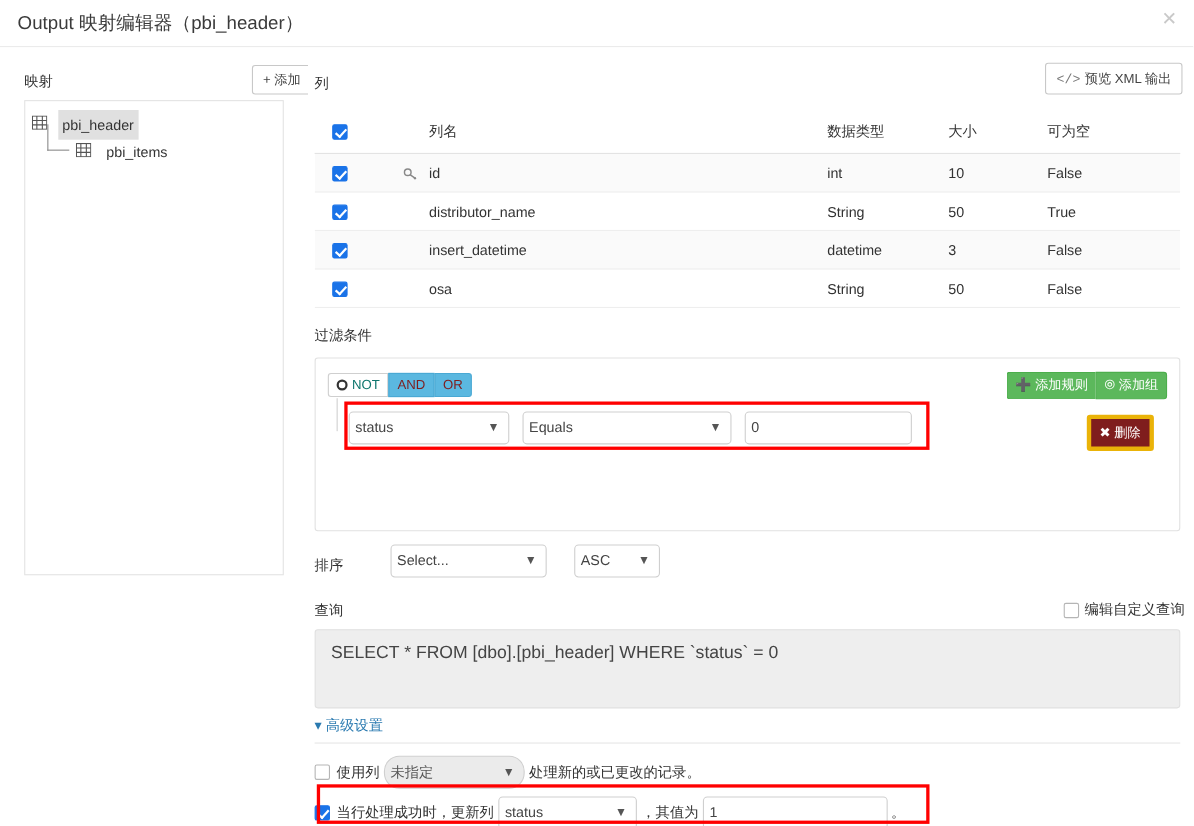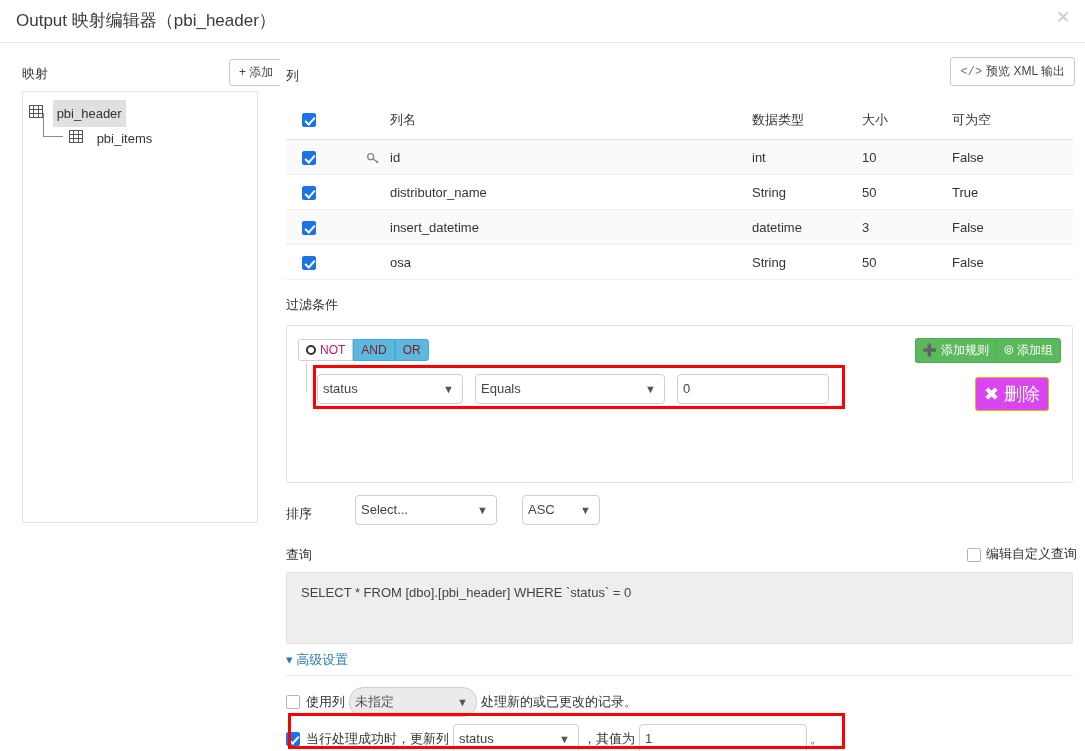--- a/index.html
+++ b/index.html
@@ -96,21 +96,21 @@
 
   
   .filter-label { position:absolute; left:6px; top:253px; }
   .filter-box {
     position:absolute; left:6px; top:282px; width: 787px; height: 158px;
     border: 1px solid #e1e1e1; background:#fff; border-radius: 3px;
   }
   .grp-toggle { position:absolute; left:11px; top:13px; display:flex; height:22px; }
   .grp-toggle .seg {
     font-size:12px; line-height:20px; padding: 0 7px; border:1px solid #cfcfcf;
-    background:#fff; color:#be185d; cursor:pointer; white-space: nowrap;
+    background:#fff; color:#0f766e; cursor:pointer; white-space: nowrap;
   }
   .grp-toggle .seg.not { border-radius: 3px 0 0 3px; }
   .grp-toggle .seg.active { background:#5bb8e0; border-color:#4aa9d4; color:#7f1d1d; }
   .grp-toggle .seg.or { border-radius: 0 3px 3px 0; }
   .radio-dot {
     display:inline-block; width:10px; height:10px; border:2px solid #333;
     border-radius:50%; vertical-align:-1px; margin-right:4px;
   }
   .grp-actions { position:absolute; right:11px; top:12px; display:flex; }
   .btn-green {
@@ -127,40 +127,40 @@
     height: 30px; font-size: 13px; color:#444;
     border: 1px solid #cfcfcf; border-radius: 4px; background:#fff;
     padding: 0 5px; line-height: 28px; position: relative;
   }
   .sel { padding-right: 26px; }
   .sel .caret {
     position:absolute; right:8px; top:0; line-height:28px; font-size:11px; color:#555;
   }
   .btn-red {
     position:absolute; right: 9px; top: 9px;
-    background:#d946ef; border:1px solid #eab308; color:#fff;
-    font-size:18px; padding: 4px 8px; border-radius:3px; cursor:pointer; white-space:nowrap;
+    background:#7f1d1d; border:4px solid #eab308; color:#fff;
+    font-size:12px; padding: 4px 8px; border-radius:3px; cursor:pointer; white-space:nowrap;
   }
 
   
   .hl { position:absolute; border: 3px solid #ff0000; pointer-events:none; }
 
   
   .sort-label { position:absolute; left:6px; top:462px; }
   .sort-sel { position:absolute; left:75px; top:452px; width:142px; }
   .sort-dir { position:absolute; left:242px; top:452px; width:78px; }
 
   
   .query-label { position:absolute; left:6px; top:503px; }
   .query-custom { position:absolute; right:8px; top:502px; font-size:13px; color:#333; white-space:nowrap;}
   .query-custom .chk { margin-right:5px; }
   .query-box {
     position:absolute; left:6px; top:529px; width:787px; height:72px;
     background:#eeeeee; border:1px solid #e0e0e0; border-radius:3px;
-    padding: 12px 14px; font-size:13px; color:#444;
+    padding: 12px 14px; font-size:16px; color:#444;
   }
 
   
   .adv-toggle {
     position:absolute; left:6px; top:608px; font-size:13px; color:#2a7ab0; cursor:pointer;
   }
   .adv-sep { position:absolute; left:6px; top:632px; width:787px; height:1px; background:#e6e6e6; }
 
   .adv-row1 { position:absolute; left:6px; top:644px; display:flex; align-items:center; font-size:13px;}
   .adv-row1 .chk { margin-right:6px; }

